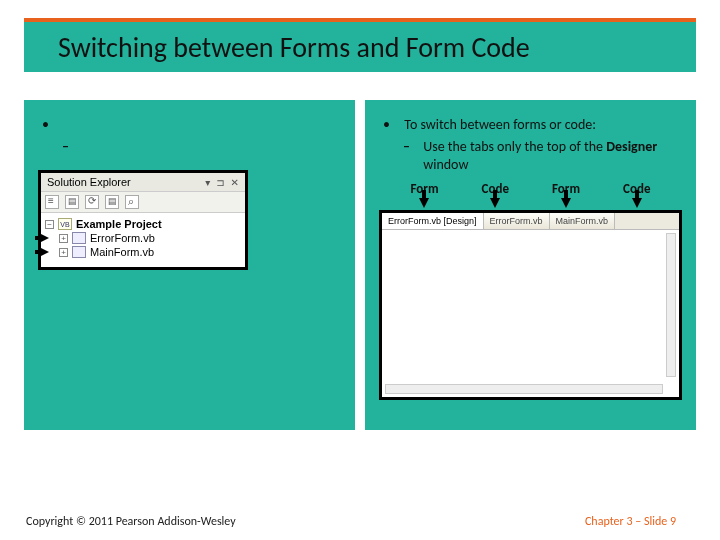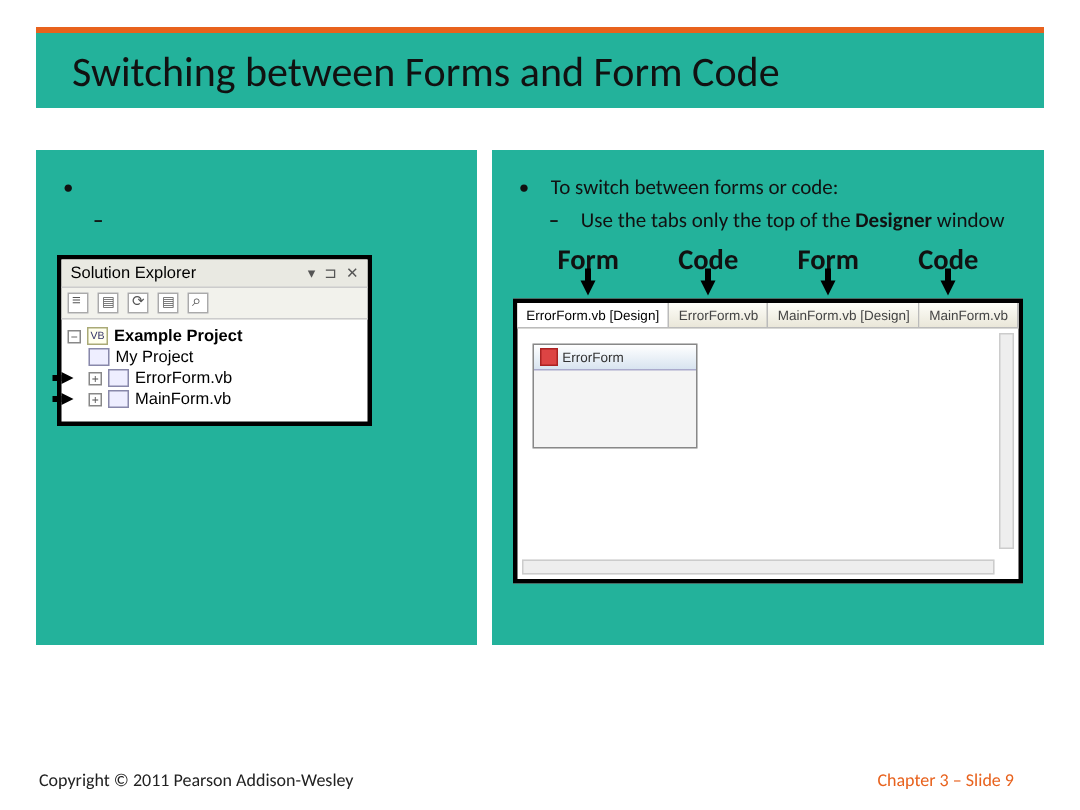--- a/index.html
+++ b/index.html
@@ -9,21 +9,21 @@
     background: #fff;
     position: relative;
     overflow: hidden;
   }
   .title-bar {
     margin: 18px 24px 0 24px;
     height: 54px;
     background: #23b29b;
     border-top: 4px solid #e8621d;
     display: flex; align-items: center;
-    padding-left: 24px;
+    padding-left: 34px;
   }
   .title-bar h1 {
     font-size: 28px;
     font-weight: 400;
     color: #111;
   }
   .columns {
     display: flex;
     margin: 28px 24px 0 24px;
     gap: 10px;
@@ -38,21 +38,21 @@
   .col-right { padding-top: 16px; }
   .bullet-row { display: flex; align-items: flex-start; gap: 8px; }
   .bullet { font-size: 14px; color: #111; line-height: 1.3; }
   .b1 { padding-left: 4px; }
   .b2 { padding-left: 24px; }
   .dash { font-weight: bold; }
   .bold { font-weight: bold; }
   .tabs-labels {
     display: flex;
     justify-content: space-around;
-    font-size: 19px; font-weight: bold;
+    font-size: 13px; font-weight: bold;
     color: #111;
     margin: 6px 10px 0 10px;
   }
   .tabs-arrows {
     display: flex;
     justify-content: space-around;
     margin: 2px 10px 2px 10px;
   }
   .arrow-down {
     width: 0; height: 0;
@@ -223,24 +223,20 @@
         <span class="tb-icon code"></span>
         <span class="tb-icon refresh"></span>
         <span class="tb-icon code"></span>
         <span class="tb-icon search"></span>
       </div>
       <div class="solexp-tree">
         <div class="tree-row proj">
           <span class="tog">−</span>
           <span class="vb-icon">VB</span>
           <span class="bold">Example Project</span>
-        </div>
-        <div class="tree-row indent1">
-          <span class="vb-icon"></span>
-          <span>My Project</span>
         </div>
         <div class="tree-row indent1">
           <span class="arrow-right-wrap">
               <span class="arrow-right"></span>
             </span>
           <span class="tog">+</span>
           <span class="vb-icon"></span>
           <span>ErrorForm.vb</span>
         </div>
         <div class="tree-row indent1">
@@ -278,27 +274,21 @@
       <span class="arrow-down"></span>
       <span class="arrow-down"></span>
       <span class="arrow-down"></span>
       <span class="arrow-down"></span>
     </div>
 
     <div class="designer">
       <div class="designer-tabs">
         <div class="dtab active">ErrorForm.vb [Design]</div>
         <div class="dtab">ErrorForm.vb</div>
-        <div class="dtab">MainForm.vb [Design]</div>
         <div class="dtab">MainForm.vb</div>
-      </div>
-      <div class="designer-body">
-        <div class="mini-form">
-          <div class="mini-form-title">ErrorForm</div>
-        </div>
       </div>
       <div class="designer-scroll-v"></div>
       <div class="designer-scroll-h"></div>
     </div>
   </div>
 
 </div>
 
 <div class="footer">
   <span class="copyright">Copyright © 2011 Pearson Addison-Wesley</span>

